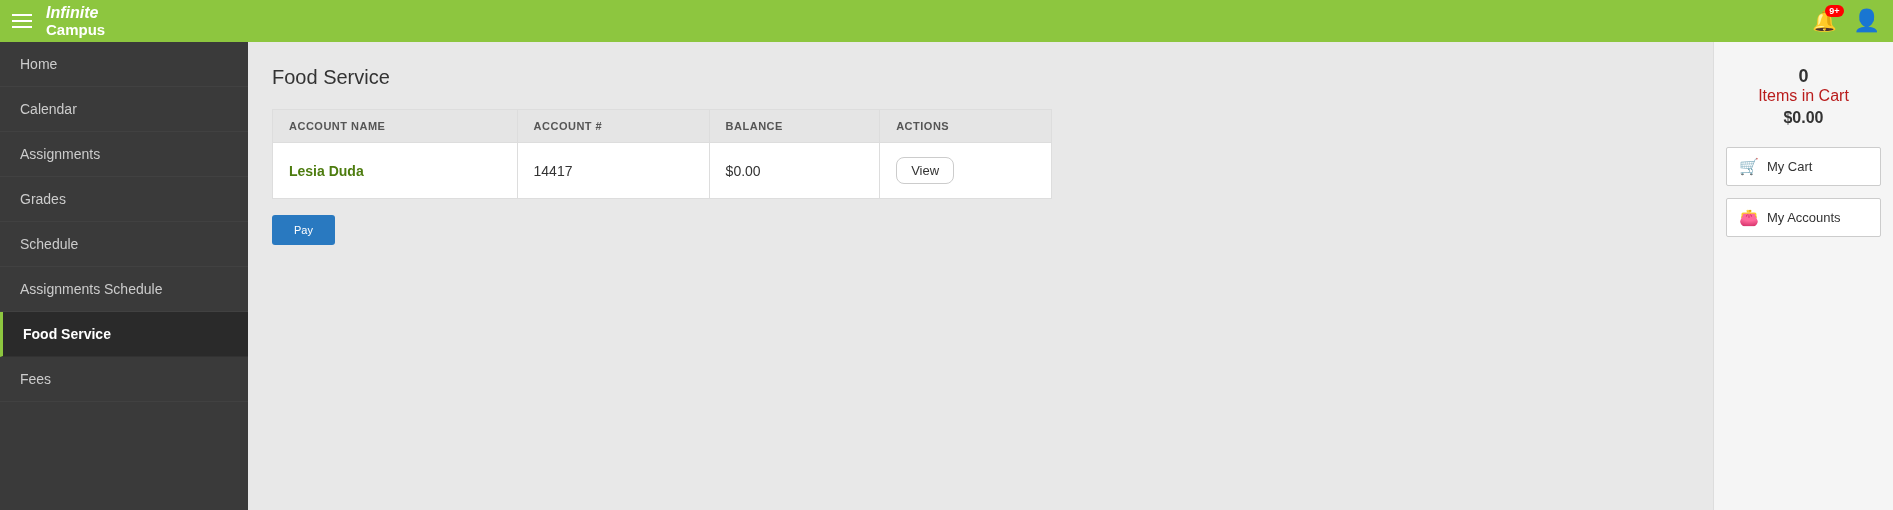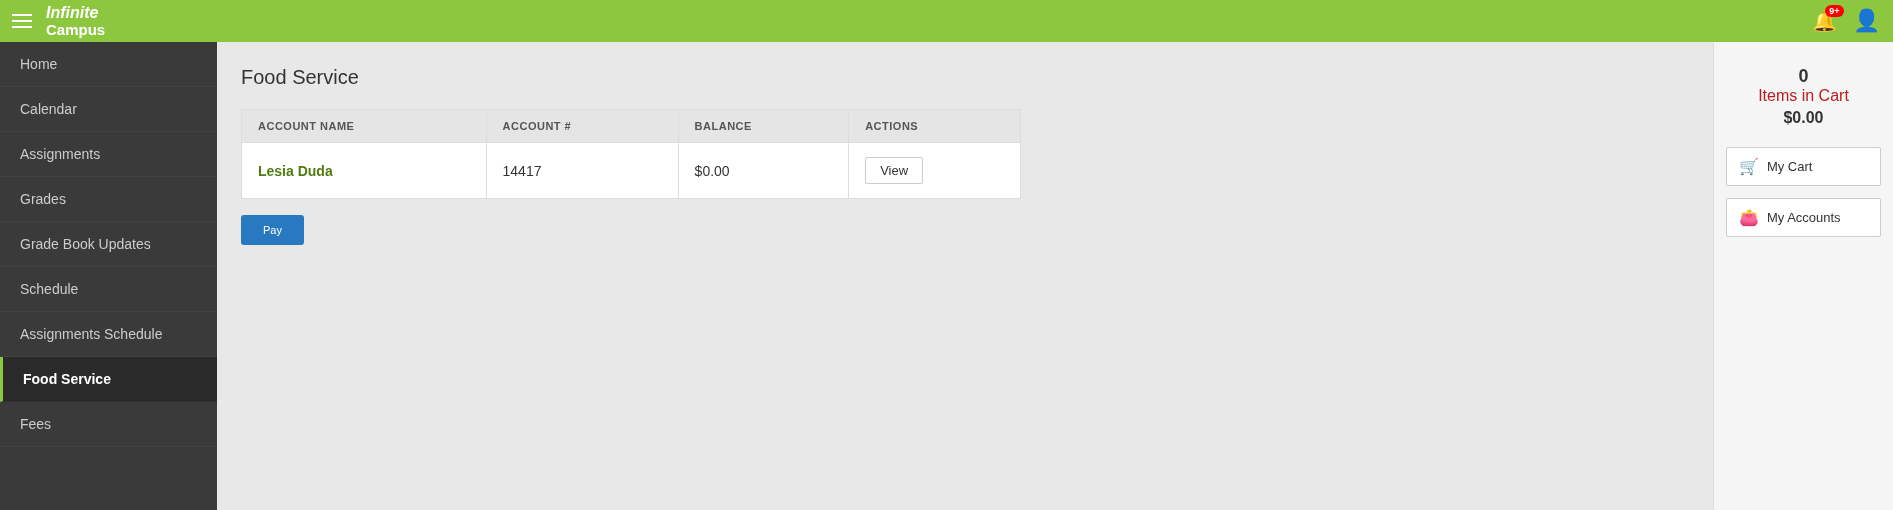--- a/index.html
+++ b/index.html
@@ -29,21 +29,21 @@
       background: red; color: white; font-size: 9px;
       border-radius: 8px; padding: 1px 4px; font-weight: bold;
     }
     .user-icon { font-size: 22px; color: white; cursor: pointer; }
 
     
     .main-layout { display: flex; flex: 1; overflow: hidden; }
 
     
     .sidebar {
-      width: 217px;
+      width: 248px;
       background: #3a3a3a;
       flex-shrink: 0;
       overflow-y: auto;
       display: flex;
       flex-direction: column;
     }
     .sidebar-item {
       padding: 14px 20px;
       color: #cccccc;
       cursor: pointer;
@@ -99,21 +99,21 @@
     }
     .food-table th:last-child, .food-table td:last-child { border-right: none; }
     .account-name-link { color: #4d7c0f; text-decoration: none; cursor: pointer; font-weight: bold; }
     .view-btn {
       border: 1px solid #ccc;
       background: white;
       padding: 5px 14px;
       cursor: pointer;
       font-size: 13px;
       color: #333;
-      border-radius: 2px;
+      border-radius: 8px;
     }
 
     
     .pay-btn {
       margin-top: 16px;
       background: #2979c0;
       color: white;
       border: none;
       padding: 9px 22px;
       font-size: 11px;
@@ -183,23 +183,20 @@
       <span>Home</span>
     </div>
     <div class="sidebar-item">
       <span>Calendar</span>
     </div>
     <div class="sidebar-item">
       <span>Assignments</span>
     </div>
     <div class="sidebar-item">
       <span>Grades</span>
-    </div>
-    <div class="sidebar-item">
-      <span>Grade Book Updates</span>
     </div>
     <div class="sidebar-item">
       <span>Schedule</span>
     </div>
     <div class="sidebar-item">
       <span>Assignments Schedule</span>
     </div>
     <div class="sidebar-item active">
       <span>Food Service</span>
     </div>

